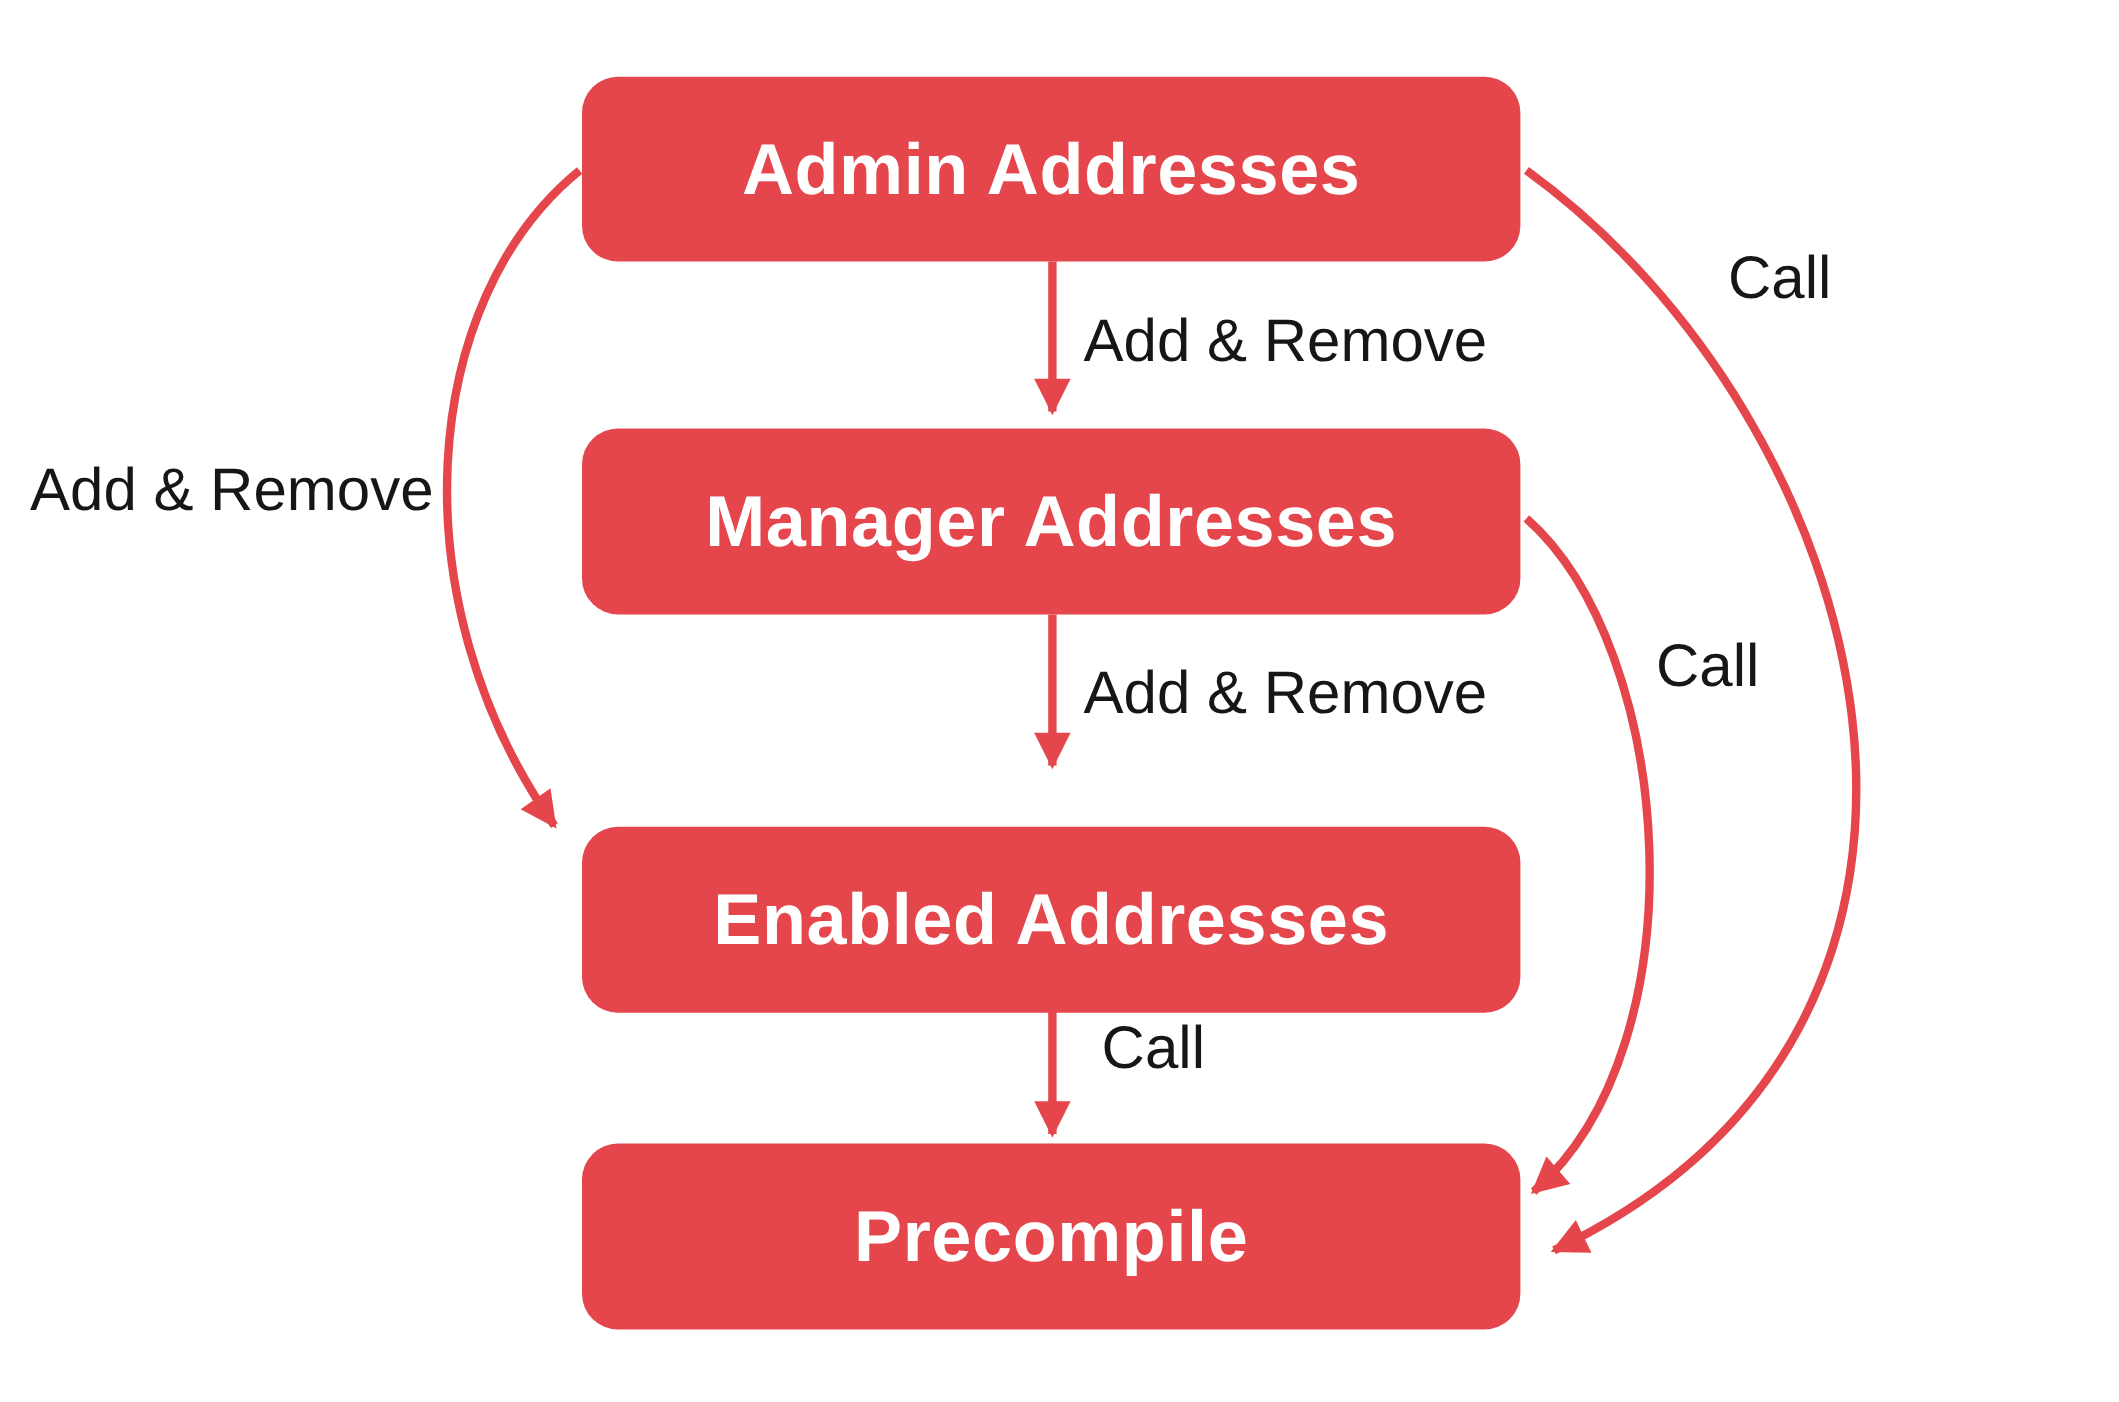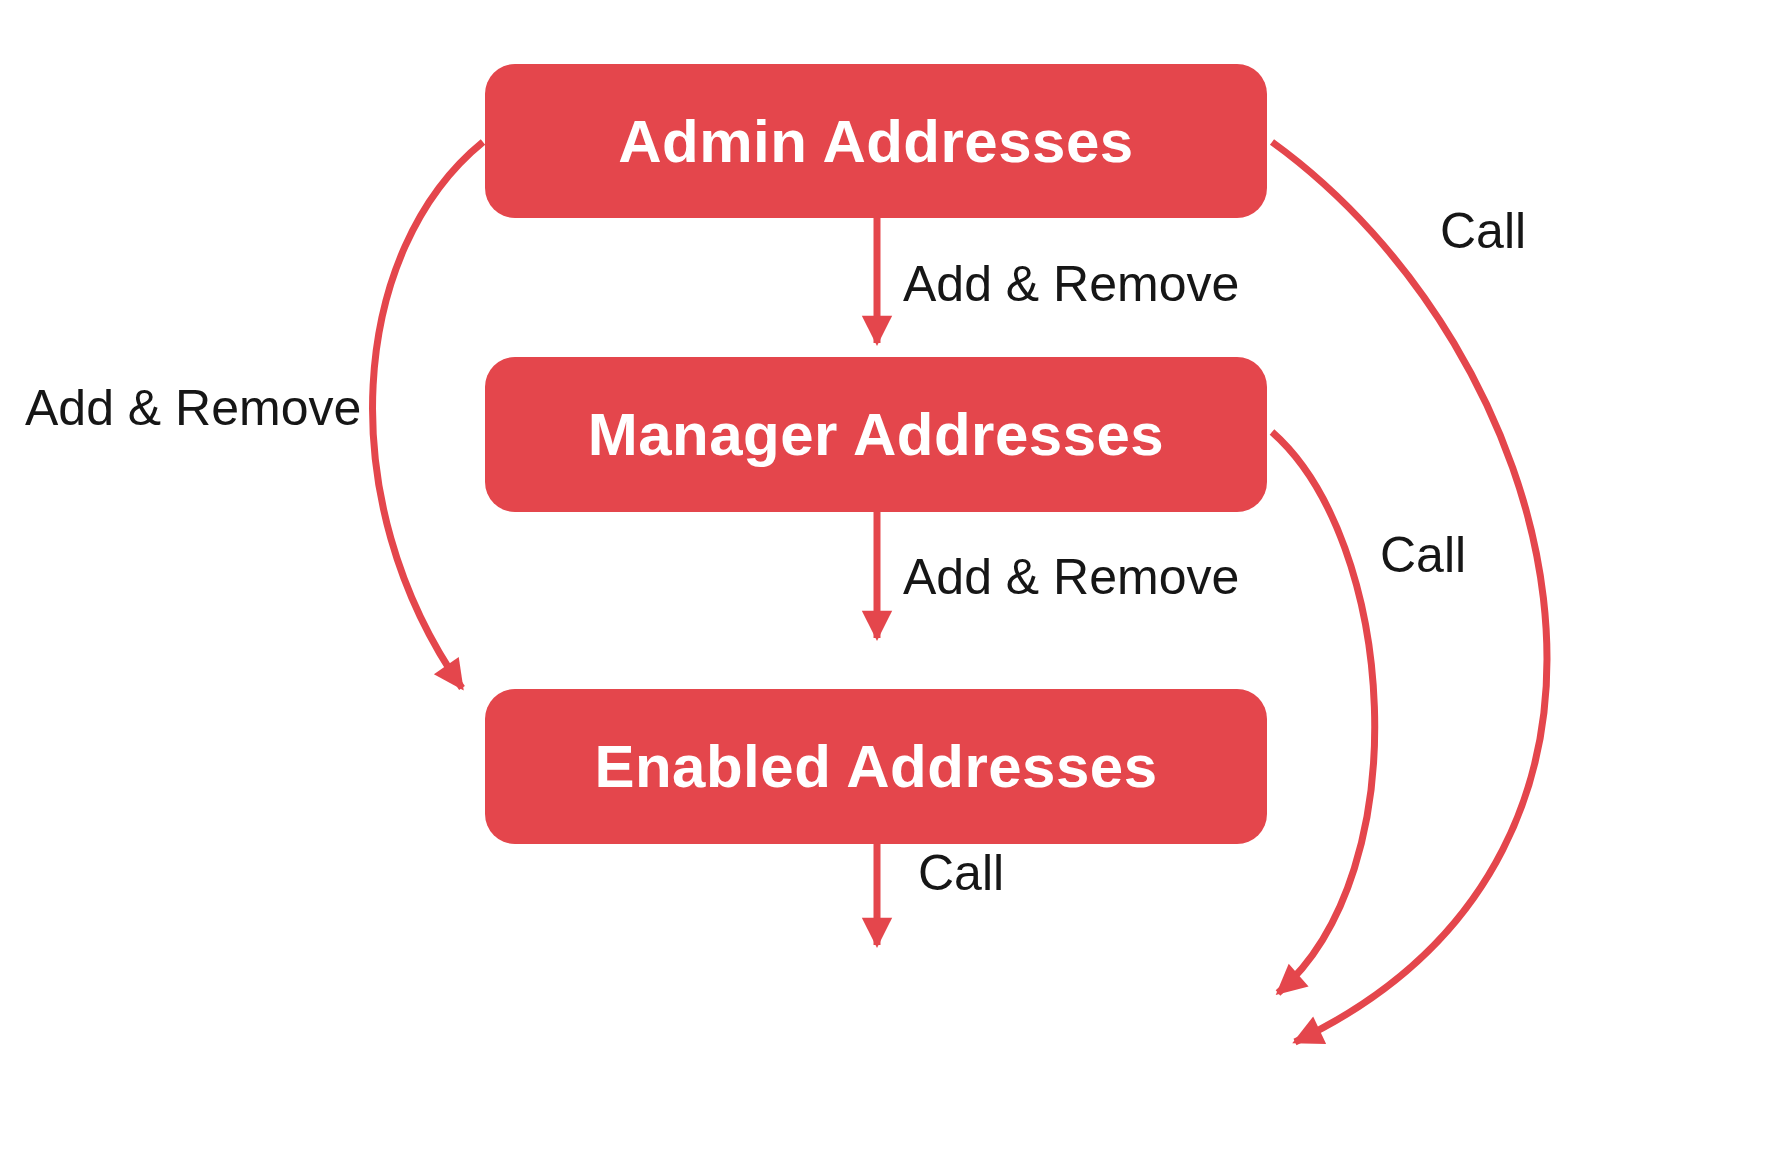--- a/index.html
+++ b/index.html
@@ -76,20 +76,23 @@
 
   <div class="node node-admin">
     <span>Admin Addresses</span>
   </div>
   <div class="node node-manager">
     <span>Manager Addresses</span>
   </div>
   <div class="node node-enabled">
     <span>Enabled Addresses</span>
   </div>
+  <div class="node node-precompile">
+    <span>Precompile</span>
+  </div>
 
   <div class="edge-label lbl-admin-manager">Add &amp; Remove</div>
   <div class="edge-label lbl-manager-enabled">Add &amp; Remove</div>
   <div class="edge-label lbl-enabled-precompile">Call</div>
   <div class="edge-label lbl-admin-enabled">Add &amp; Remove</div>
   <div class="edge-label lbl-manager-precompile">Call</div>
   <div class="edge-label lbl-admin-precompile">Call</div>
 
 </div>
 

